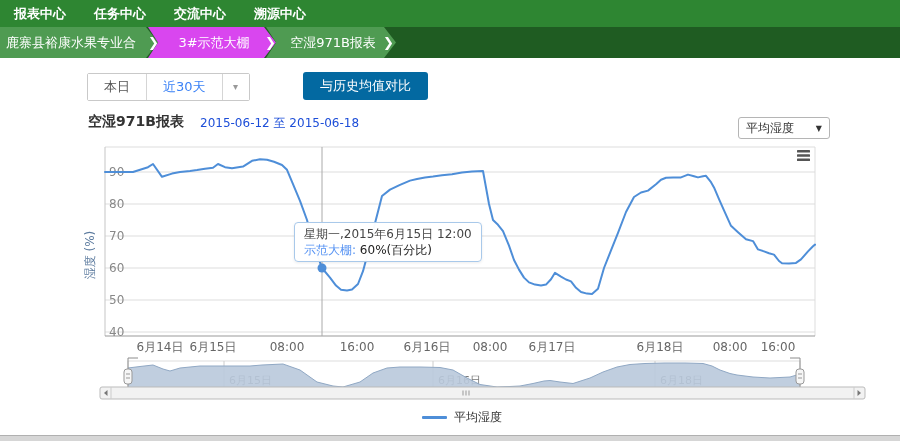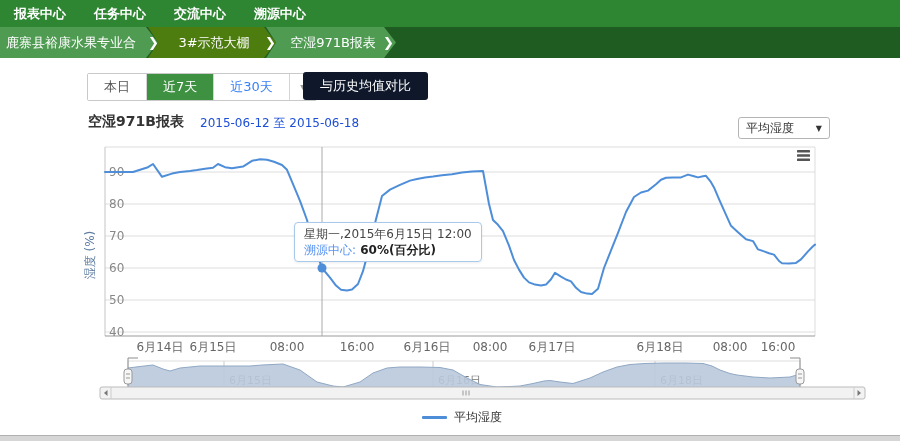--- a/index.html
+++ b/index.html
@@ -32,21 +32,21 @@
                  border:1px solid #b5b5b5;border-radius:3px;background:#fff;display:flex;
                  align-items:center;justify-content:space-between;padding:0 7px;font-size:12px;color:#333;cursor:pointer;}
   .metric-select .caret{font-size:8px;color:#333;}
   
   #chart-svg{position:absolute;left:0;top:0;width:900px;height:441px;}
   
   .tooltip{position:absolute;left:294px;top:222px;background:rgba(255,255,255,0.97);
            border:1px solid #a9c9ea;border-radius:4px;padding:3px 9px;font-size:12px;
            line-height:16px;white-space:nowrap;color:#444;box-shadow:0 1px 3px rgba(0,0,0,0.08);}
   .tooltip .lbl{color:#5793f3;}
-  .tooltip .val{color:#222;font-weight:bold;}
+  .tooltip .val{color:#222;font-weight:normal;}
   
   .legend{position:absolute;left:422px;top:409px;display:flex;align-items:center;gap:7px;cursor:pointer;}
   .legend .dash{width:25px;height:3px;border-radius:1px;}
   .legend .txt{font-size:12px;color:#333;}
   
   .bottombar{position:absolute;left:0;bottom:0;width:900px;height:5px;background:#d6d6d6;border-top:1px solid #b0b0b0;}
 </style>
 </head>
 <body>
 
@@ -55,35 +55,34 @@
   <div class="topnav" style="background: rgb(46, 134, 50);">
     <span class="item">报表中心</span>
     <span class="item">任务中心</span>
     <span class="item">交流中心</span>
     <span class="item">溯源中心</span>
   </div>
 
   <div class="breadbar" style="background: rgb(31, 92, 34);">
     <div class="crumbs">
       <div class="crumb" style="width: 158px; background: rgb(79, 155, 82);">鹿寨县裕康水果专业合作社</div>
-      <div class="crumb notched" style="width: 128px; background: #4d7c0f;">3#示范大棚</div>
+      <div class="crumb notched" style="width: 128px; background: #d946ef;">3#示范大棚</div>
       <div class="crumb notched" style="width: 130px; background: rgb(79, 155, 82);">空湿971B报表</div>
     </div>
     <span class="bc-sep" style="left:148px;">❯</span>
     <span class="bc-sep" style="left:265px;">❯</span>
     <span class="bc-sep" style="left:383px;">❯</span>
   </div>
 
   <div class="btn-group">
     <span class="btn-seg">本日</span>
-    <span class="btn-seg active" style="background: rgb(63, 145, 66); color: rgb(255, 255, 255);">近7天</span>
     <span class="btn-seg muted">近30天</span>
     <span class="btn-seg caret">▾</span>
   </div>
-  <button class="compare-btn" style="background: #0f172a;">与历史均值对比</button>
+  <button class="compare-btn" style="background: #0369a1;">与历史均值对比</button>
 
   <div class="rpt-title">空湿971B报表</div>
   <div class="rpt-date">2015-06-12 至 2015-06-18</div>
   <div class="metric-select">
     <span>平均湿度</span>
     <span class="caret">▼</span>
   </div>
 
   <svg id="chart-svg" xmlns="http://www.w3.org/2000/svg" viewBox="0 0 900 441">
       <line x1="105" y1="332" x2="815" y2="332" stroke="#dddddd" stroke-width="1"></line>
@@ -143,21 +142,21 @@
       <line x1="854" y1="387" x2="854" y2="399" stroke="#ccc"></line>
       <polygon points="107.5,390 104,393 107.5,396" fill="#777"></polygon>
       <polygon points="857.5,390 861,393 857.5,396" fill="#777"></polygon>
       <line x1="463" y1="390.5" x2="463" y2="395.5" stroke="#999"></line>
       <line x1="466" y1="390.5" x2="466" y2="395.5" stroke="#999"></line>
       <line x1="469" y1="390.5" x2="469" y2="395.5" stroke="#999"></line>
     </svg>
 
   <div class="tooltip">
     <div>星期一,2015年6月15日 12:00</div>
-    <div><span class="lbl">溯源中心:</span><span class="val"> 60%(百分比)</span></div>
+    <div><span class="lbl">示范大棚:</span><span class="val"> 60%(百分比)</span></div>
   </div>
 
   <div class="legend">
     <span class="dash" style="background: rgb(78, 142, 216);"></span>
     <span class="txt">平均湿度</span>
   </div>
 
   <div class="bottombar"></div>
 </div>
 

